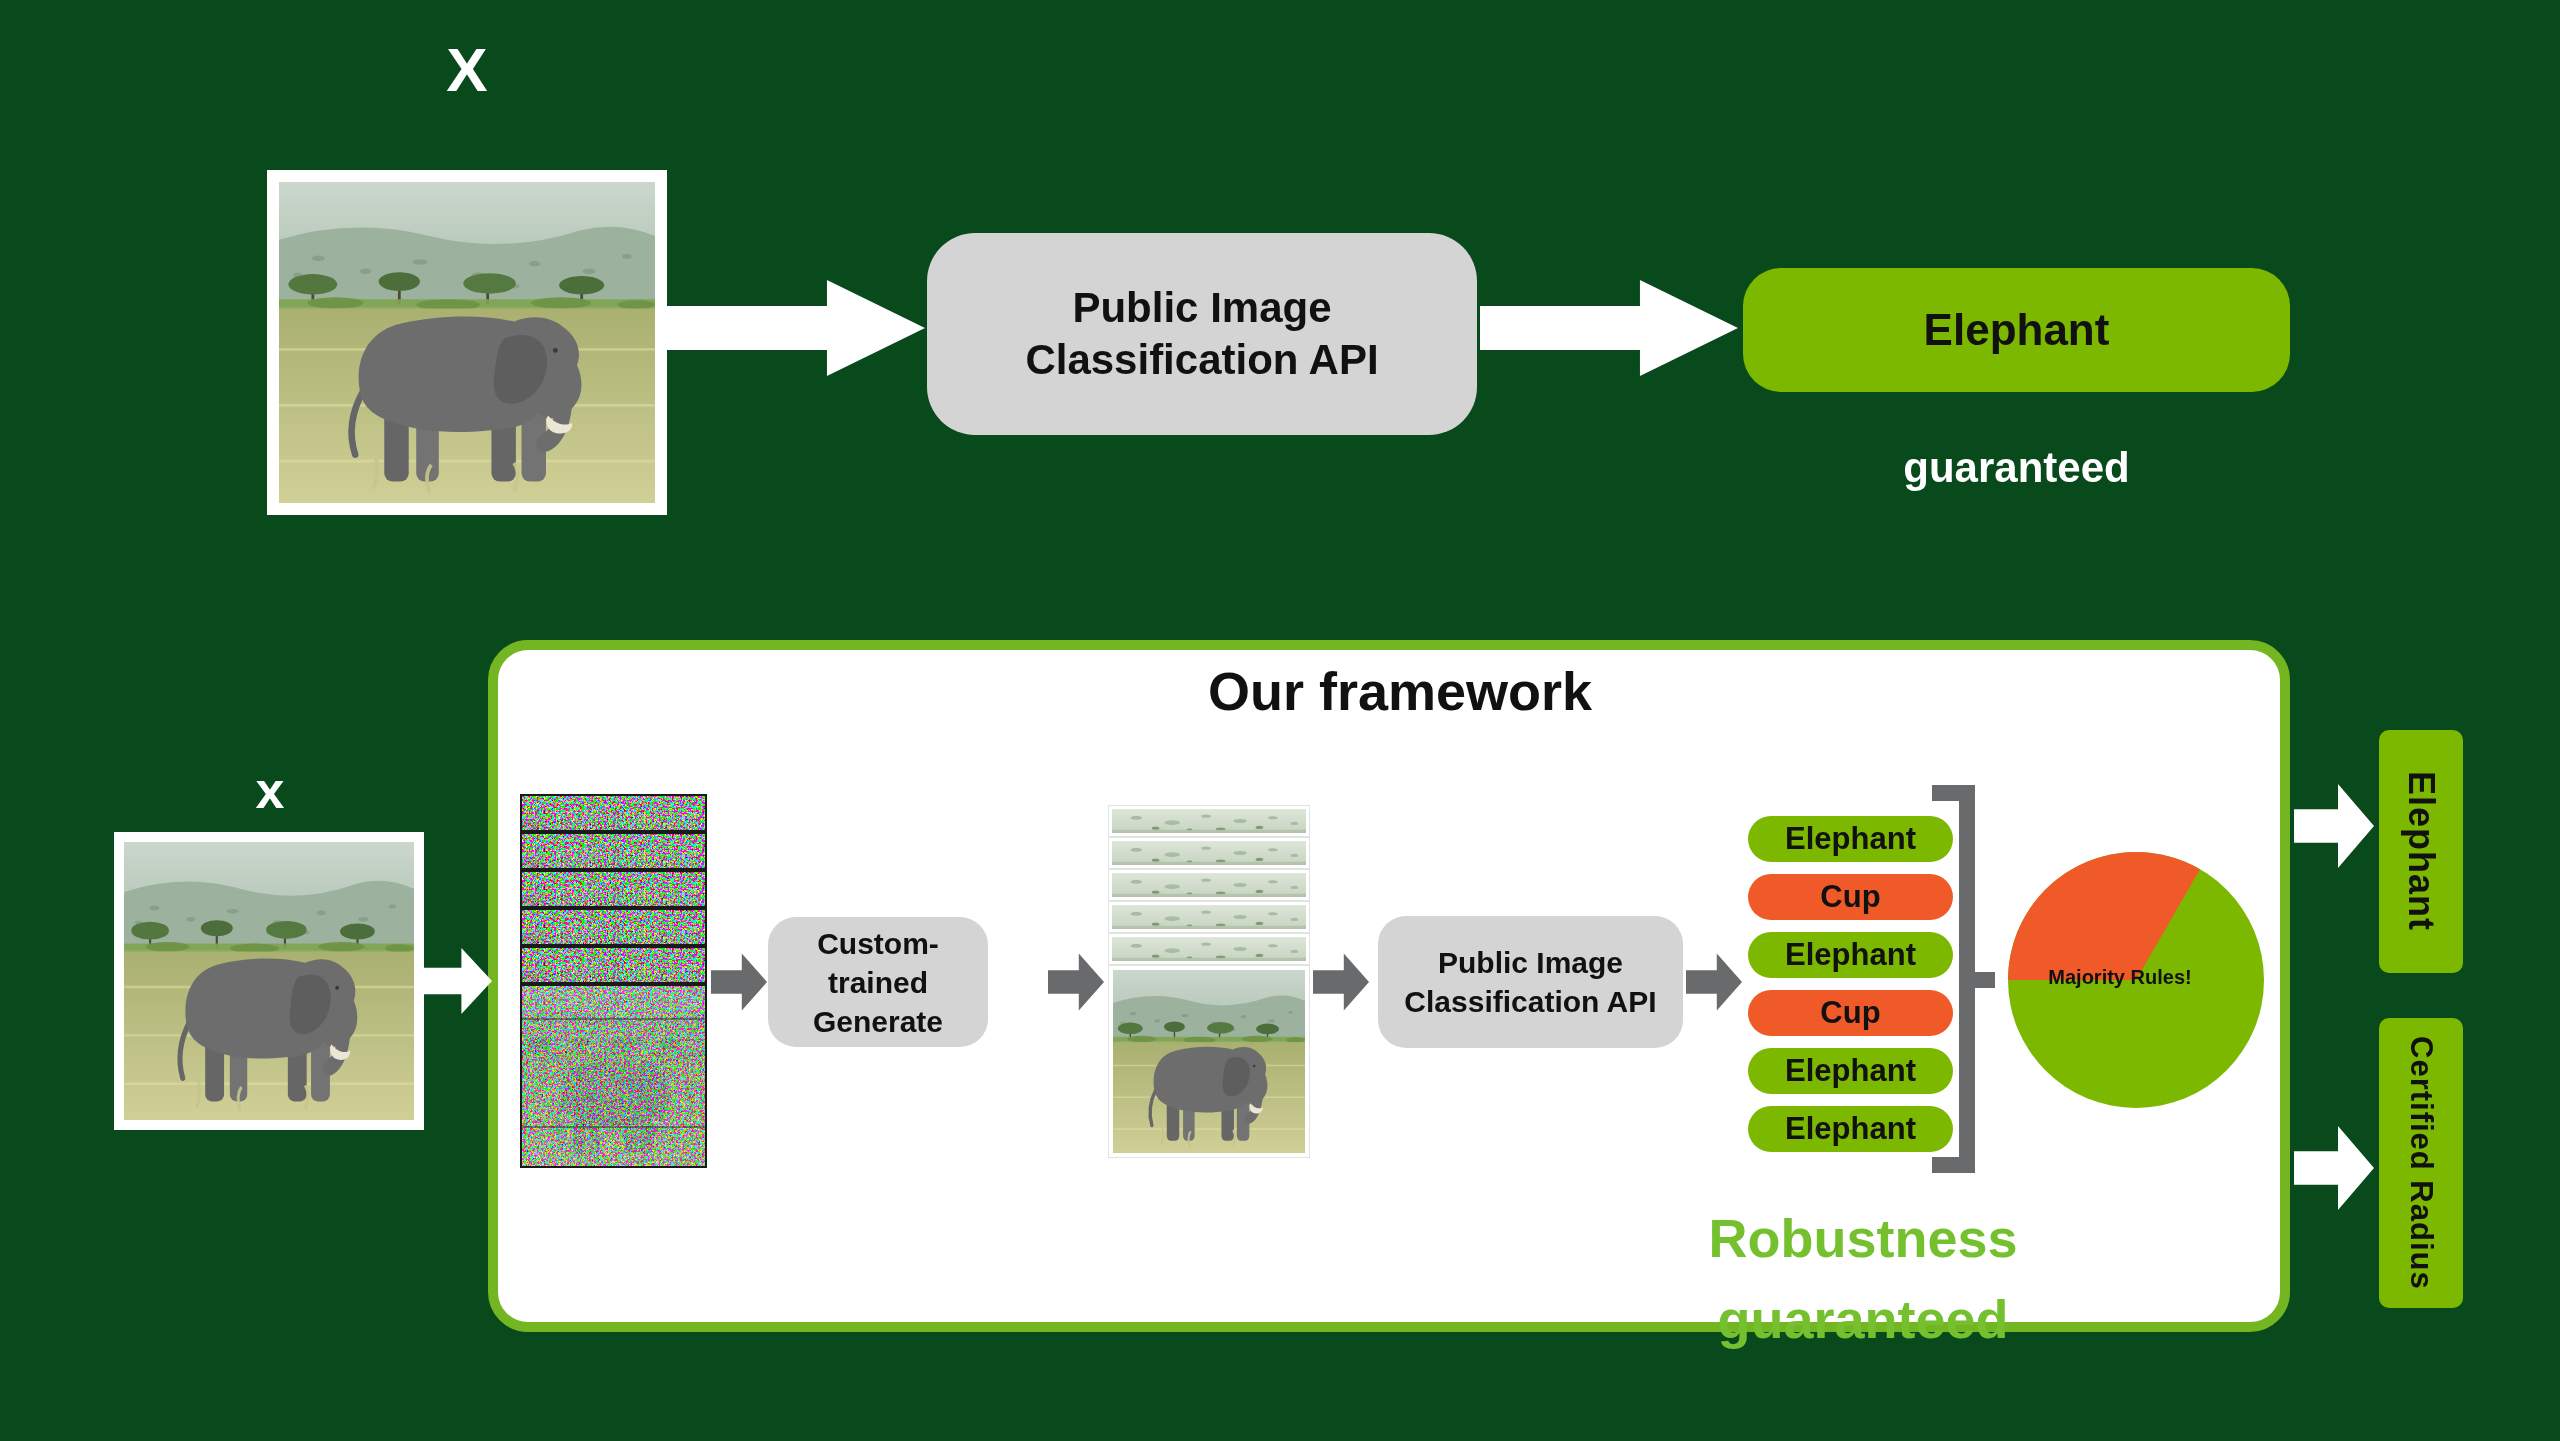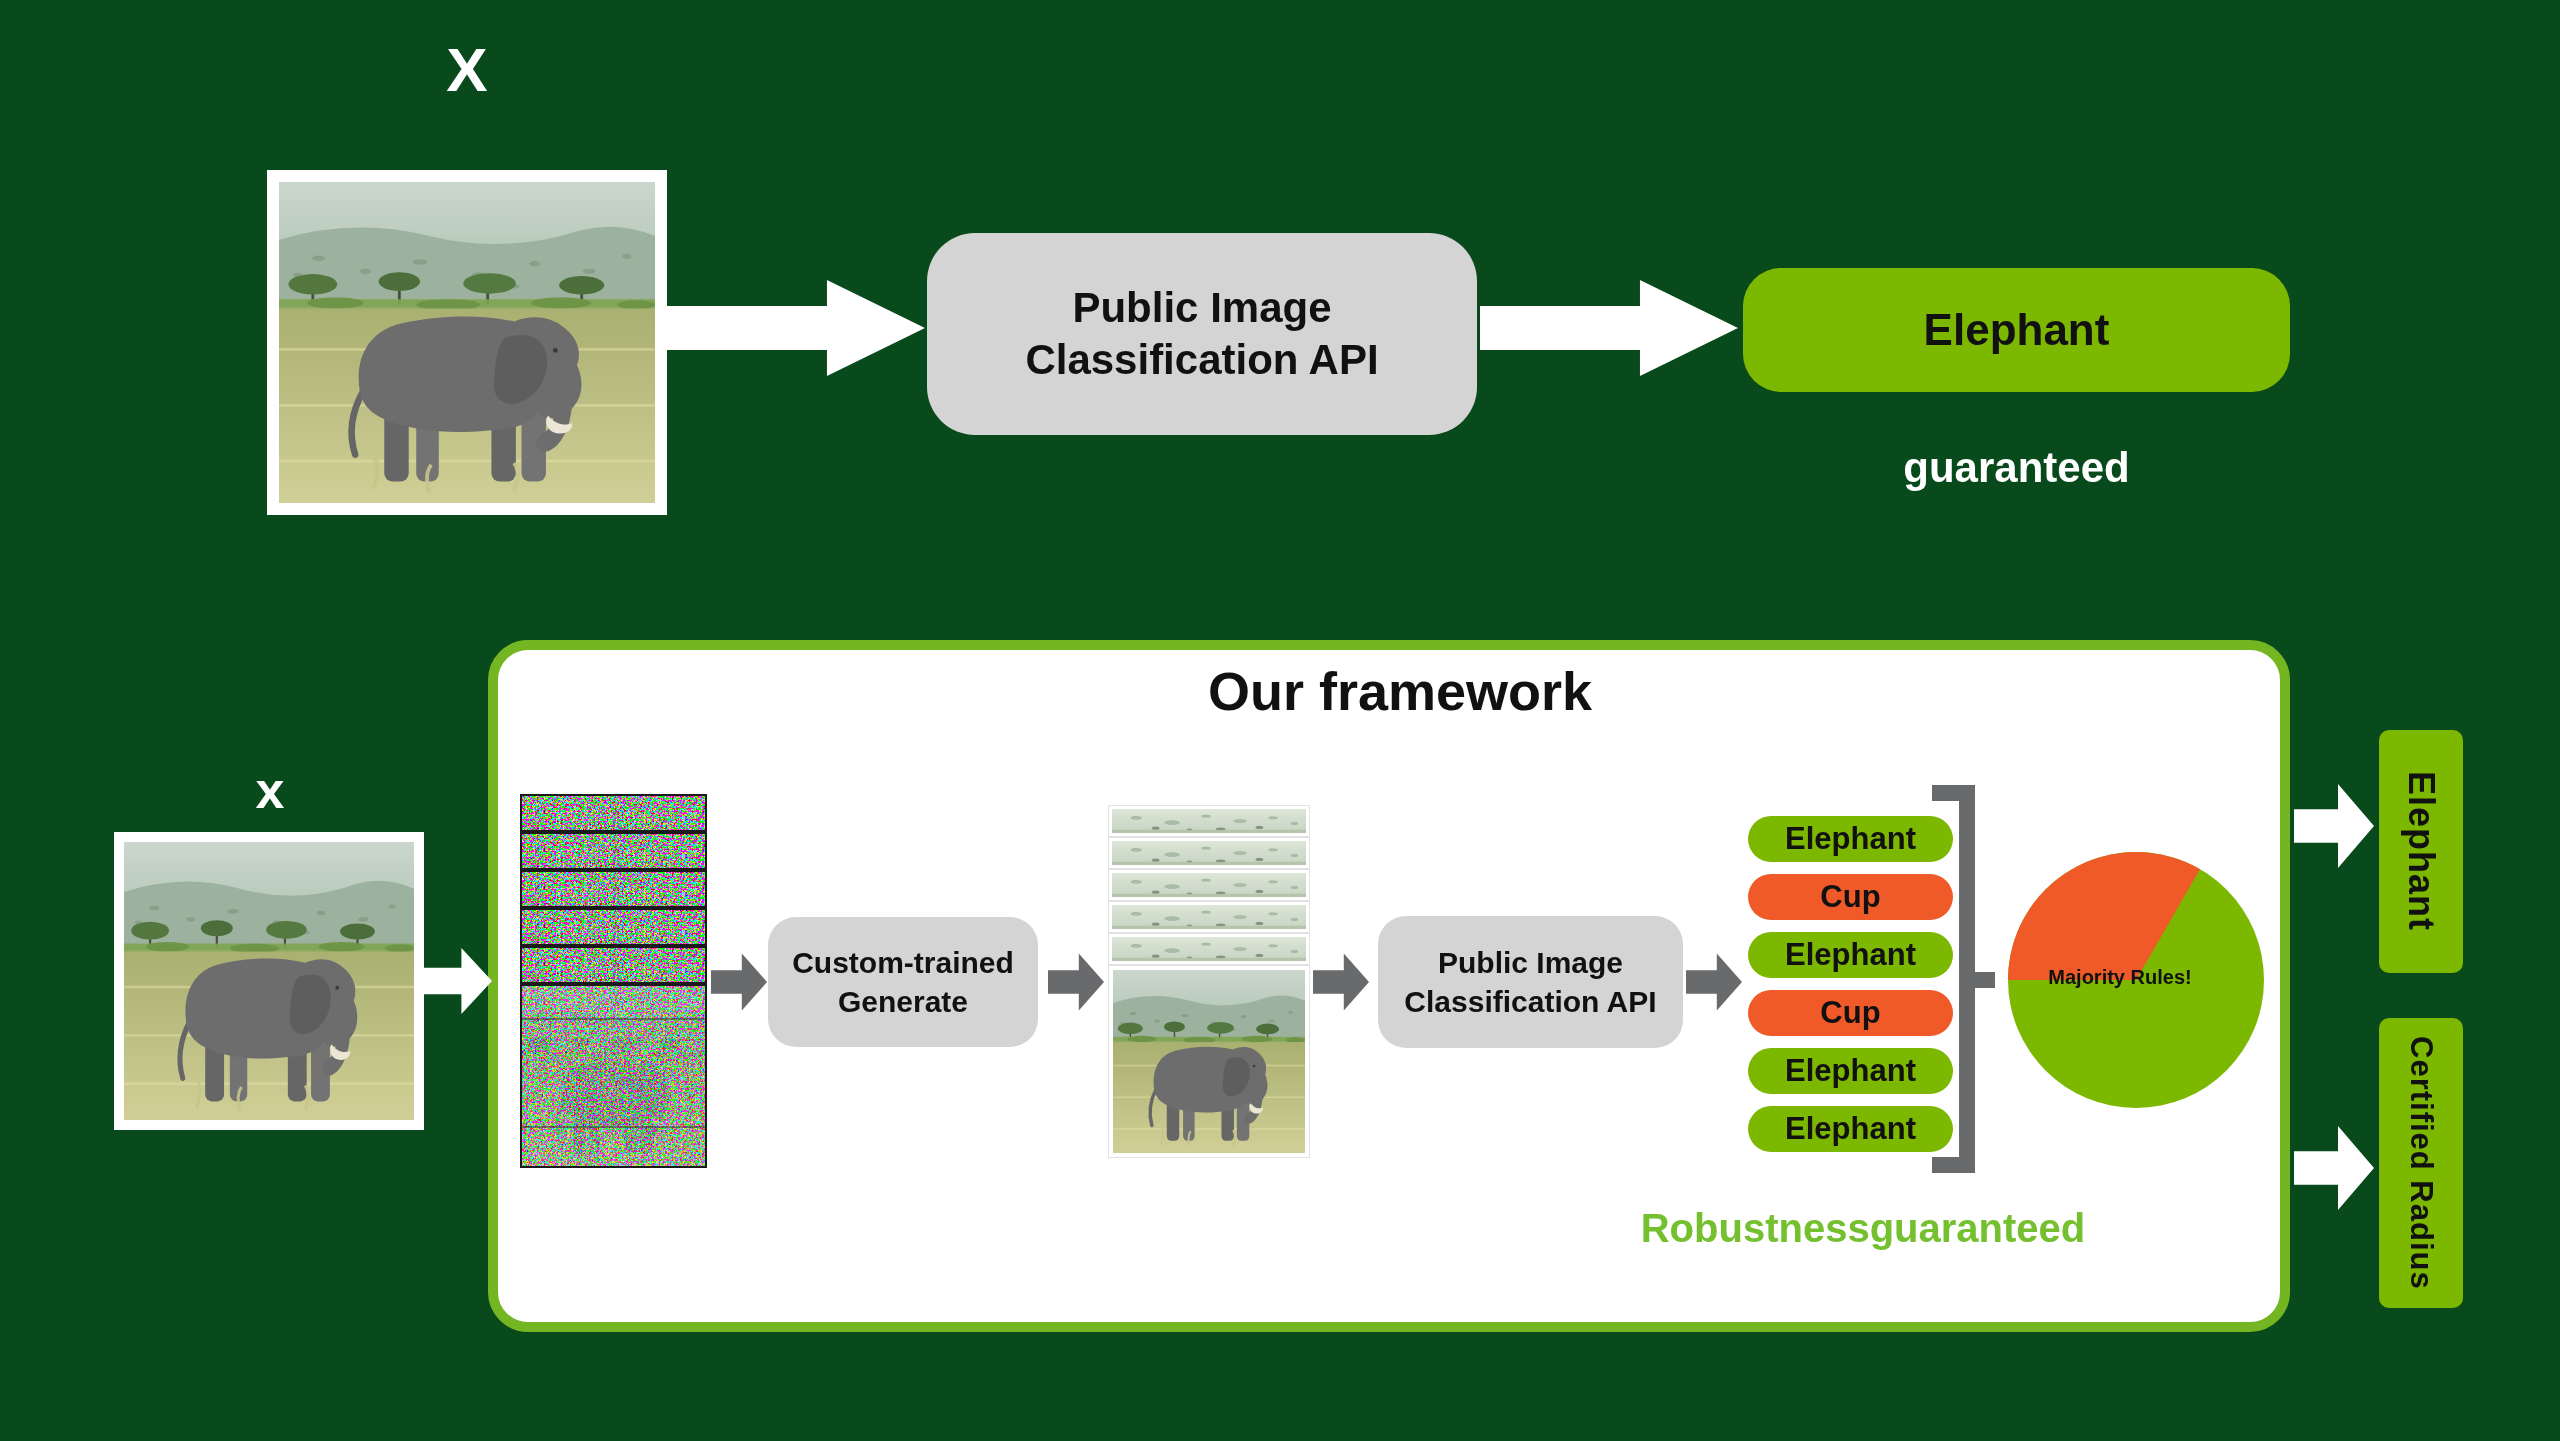--- a/index.html
+++ b/index.html
@@ -239,21 +239,21 @@
     <svg viewBox="0 0 187 180" preserveAspectRatio="none">
       <use href="#scene" width="187" height="180"></use>
       <rect width="187" height="180" filter="url(#confetti)" opacity="0.78"></rect>
       <rect y="32" width="187" height="2" fill="#222222" opacity="0.45"></rect>
       <rect y="140" width="187" height="2" fill="#222222" opacity="0.45"></rect>
     </svg>
   </div>
 
   <div class="abs h-arrow dark" style="left:711px;top:951px;width:56px;height:62px"></div>
 
-  <div class="abs center proc-box" style="left:768px;top:917px;width:270px;height:130px;border-radius:28px;font-size:30px;line-height:1.3">
+  <div class="abs center proc-box" style="left:768px;top:917px;width:220px;height:130px;border-radius:28px;font-size:30px;line-height:1.3">
     <span>Custom-trained</span>
     <span>Generate</span>
   </div>
 
   <div class="abs h-arrow dark" style="left:1048px;top:951px;width:56px;height:62px"></div>
 
   <div class="abs" style="left:1108px;top:805px">
     <div class="pale-card" style="width:202px;height:32px">
       <svg viewBox="0 0 200 30" preserveAspectRatio="none">
           <use href="#hillstrip" width="200" height="30"></use>
@@ -310,21 +310,21 @@
   <div class="abs bracket" style="left:1975px;top:972px;width:20px;height:16px"></div>
 
   <div class="abs" style="left:2008px;top:852px;width:256px;height:256px">
     <svg viewBox="0 0 256 256" style="display:block;width:100%;height:100%">
       <circle cx="128" cy="128" r="128" fill="#7db800"></circle>
       <path d="M128,128 L192,17.2 A128,128 0 0 0 0,128 Z" fill="#f05a28"></path>
     </svg>
   </div>
   <div class="abs center bold ink" style="left:2000px;top:966px;width:240px;font-size:20px">Majority Rules!</div>
 
-  <div class="abs center bold green-text" style="left:1690px;top:1198px;width:346px;font-size:40px;line-height:1.5;flex-direction:row">
+  <div class="abs center bold green-text" style="left:1690px;top:1198px;width:346px;font-size:54px;line-height:1.5;flex-direction:column">
     <span>Robustness</span>
     <span>guaranteed</span>
   </div>
 
   <div class="abs h-arrow white" style="left:2294px;top:784px;width:80px;height:84px;clip-path:polygon(0% 30%,55% 30%,55% 0%,100% 50%,55% 100%,55% 70%,0% 70%)"></div>
   <div class="abs v-box" style="left:2379px;top:730px;width:84px;height:243px;font-size:36px">Elephant</div>
 
   <div class="abs h-arrow white" style="left:2294px;top:1126px;width:80px;height:84px;clip-path:polygon(0% 30%,55% 30%,55% 0%,100% 50%,55% 100%,55% 70%,0% 70%)"></div>
   <div class="abs v-box" style="left:2379px;top:1018px;width:84px;height:290px;font-size:31px">Certified Radius</div>
 

